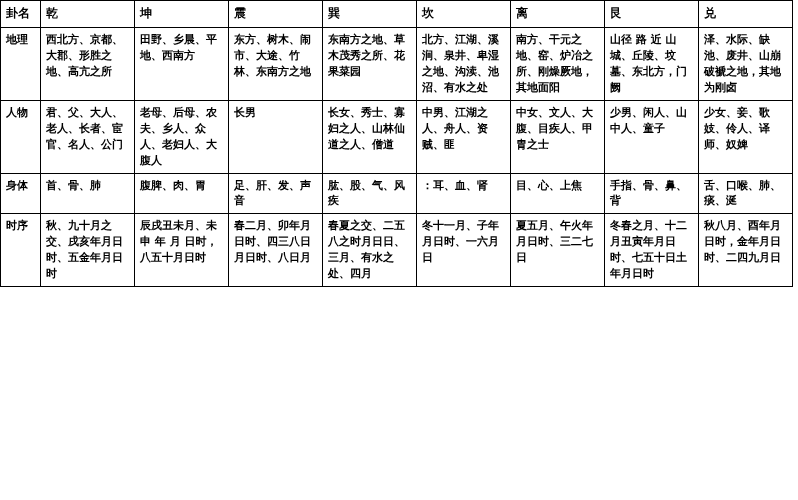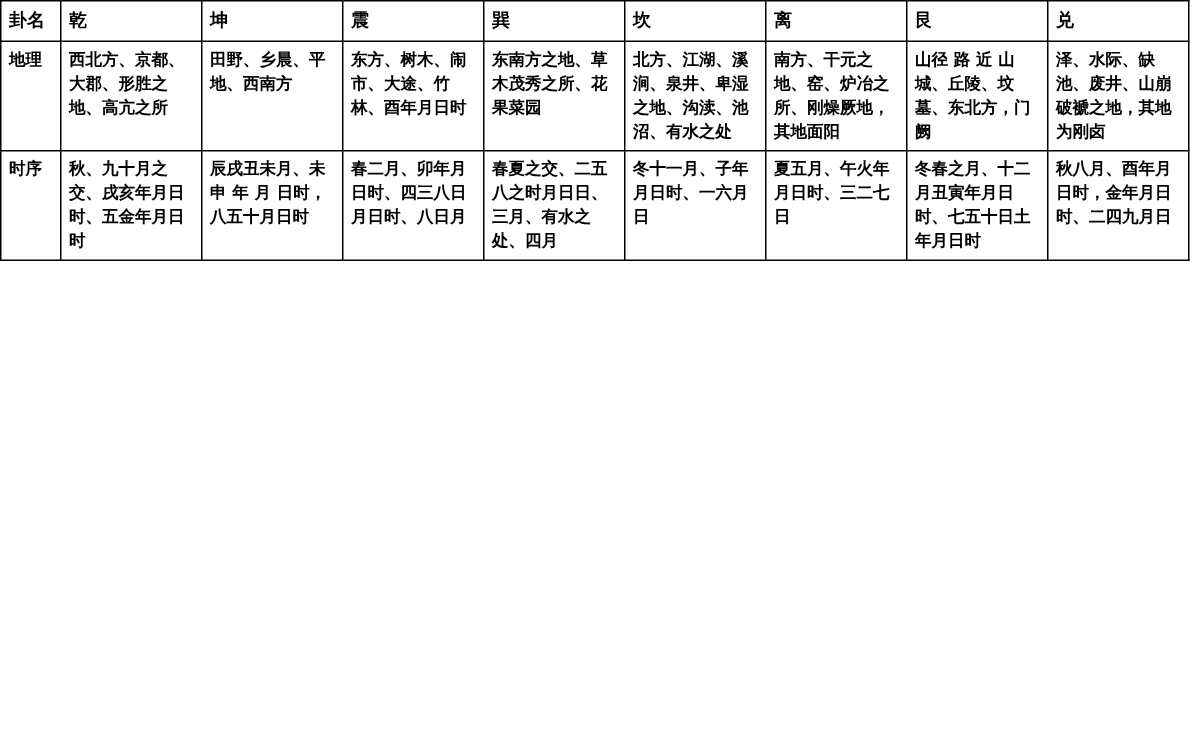--- a/index.html
+++ b/index.html
@@ -88,26 +88,48 @@
         <th>离</th>
         <th>艮</th>
         <th>兑</th>
       </tr>
     </thead>
     <tbody>
       <tr>
         <td class="rowhead">地理</td>
         <td>西北方、京都、大郡、形胜之地、高亢之所</td>
         <td>田野、乡晨、平地、西南方</td>
-        <td>东方、树木、闹市、大途、竹林、酉年月日时</td>
+        <td>东方、树木、闹市、大途、竹林、东南方之地</td>
         <td>东南方之地、草木茂秀之所、花果菜园</td>
         <td>北方、江湖、溪涧、泉井、卑湿之地、沟渎、池沼、有水之处</td>
         <td>南方、干元之地、窑、炉冶之所、刚燥厥地，其地面阳</td>
         <td>山径 路 近 山城、丘陵、坟墓、东北方，门阙</td>
         <td>泽、水际、缺池、废井、山崩破褫之地，其地为刚卤</td>
+      </tr>
+      <tr>
+        <td class="rowhead">人物</td>
+        <td>君、父、大人、老人、长者、宦官、名人、公门</td>
+        <td>老母、后母、农夫、乡人、众人、老妇人、大腹人</td>
+        <td>长男</td>
+        <td>长女、秀士、寡妇之人、山林仙道之人、僧道</td>
+        <td>中男、江湖之人、舟人、资贼、匪</td>
+        <td>中女、文人、大腹、目疾人、甲胄之士</td>
+        <td>少男、闲人、山中人、童子</td>
+        <td>少女、妾、歌妓、伶人、译师、奴婢</td>
+      </tr>
+      <tr>
+        <td class="rowhead">身体</td>
+        <td>首、骨、肺</td>
+        <td>腹脾、肉、胃</td>
+        <td>足、肝、发、声音</td>
+        <td>肱、股、气、风疾</td>
+        <td>：耳、血、肾</td>
+        <td>目、心、上焦</td>
+        <td>手指、骨、鼻、背</td>
+        <td>舌、口喉、肺、痰、涎</td>
       </tr>
       <tr>
         <td class="rowhead">时序</td>
         <td>秋、九十月之交、戌亥年月日时、五金年月日时</td>
         <td>辰戌丑未月、未 申 年 月 日时，八五十月日时</td>
         <td>春二月、卯年月日时、四三八日月日时、八日月</td>
         <td>春夏之交、二五八之时月日日、三月、有水之处、四月</td>
         <td>冬十一月、子年月日时、一六月日</td>
         <td>夏五月、午火年月日时、三二七日</td>
         <td>冬春之月、十二月丑寅年月日时、七五十日土年月日时</td>

